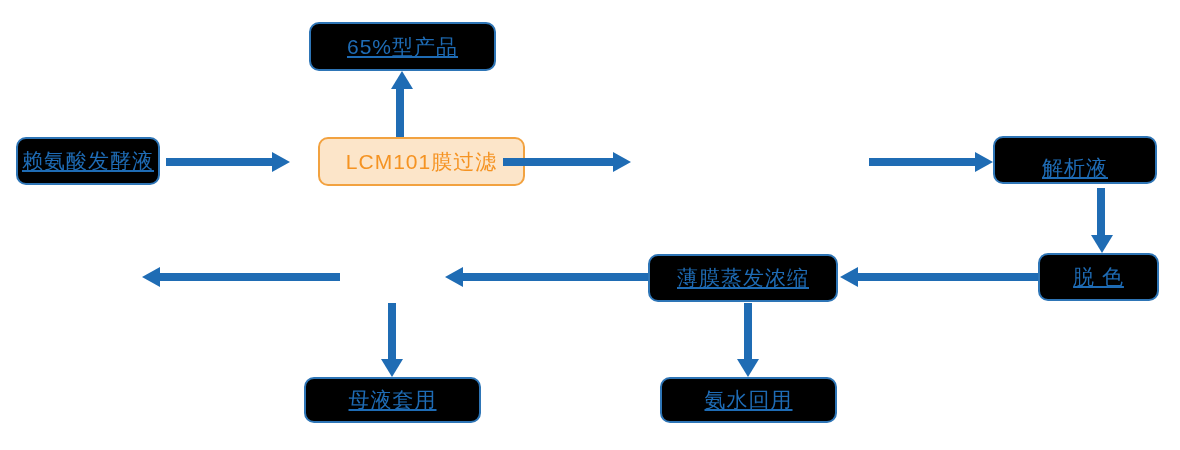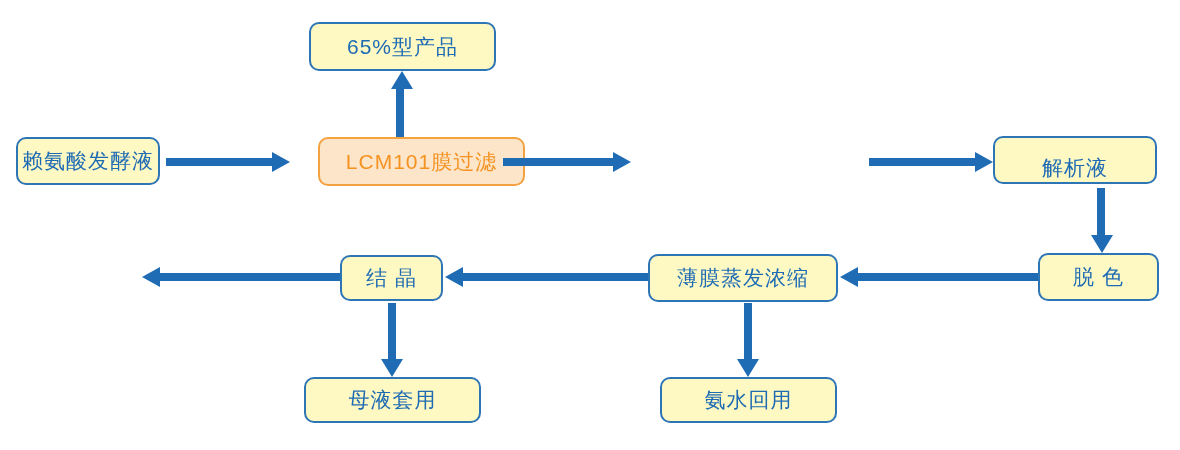--- a/index.html
+++ b/index.html
@@ -21,23 +21,24 @@
     display: flex;
     align-items: center;
     justify-content: center;
     border-radius: 10px;
     border: 2px solid;
     font-size: 21px;
     letter-spacing: 1px;
     white-space: nowrap;
   }
   .node.blue {
-    background: #fef9c3;
+    background: #000000;
     border-color: #2E75B6;
     color: #1E6BB4;
+    text-decoration: underline;
   }
   .node.orange {
     background: #FCE5C9;
     border-color: #F2A240;
     color: #F59322;
     margin-left: 24px;
   }
   
   #n-lysine      { left: 16px;  top: 137px; width: 144px; height: 48px; }
   #n-prod65      { left: 309px; top: 22px;  width: 187px; height: 49px; }
@@ -115,23 +116,20 @@
   </div>
 
   <div class="node blue" id="n-decolor">
     <span>脱  色</span>
   </div>
 
   <div class="node blue" id="n-thinfilm">
     <span>薄膜蒸发浓缩</span>
   </div>
 
-  <div class="node blue" id="n-crystal">
-    <span>结  晶</span>
-  </div>
 
 
   <div class="node blue" id="n-mother">
     <span>母液套用</span>
   </div>
 
   <div class="node blue" id="n-ammonia">
     <span>氨水回用</span>
   </div>
 

